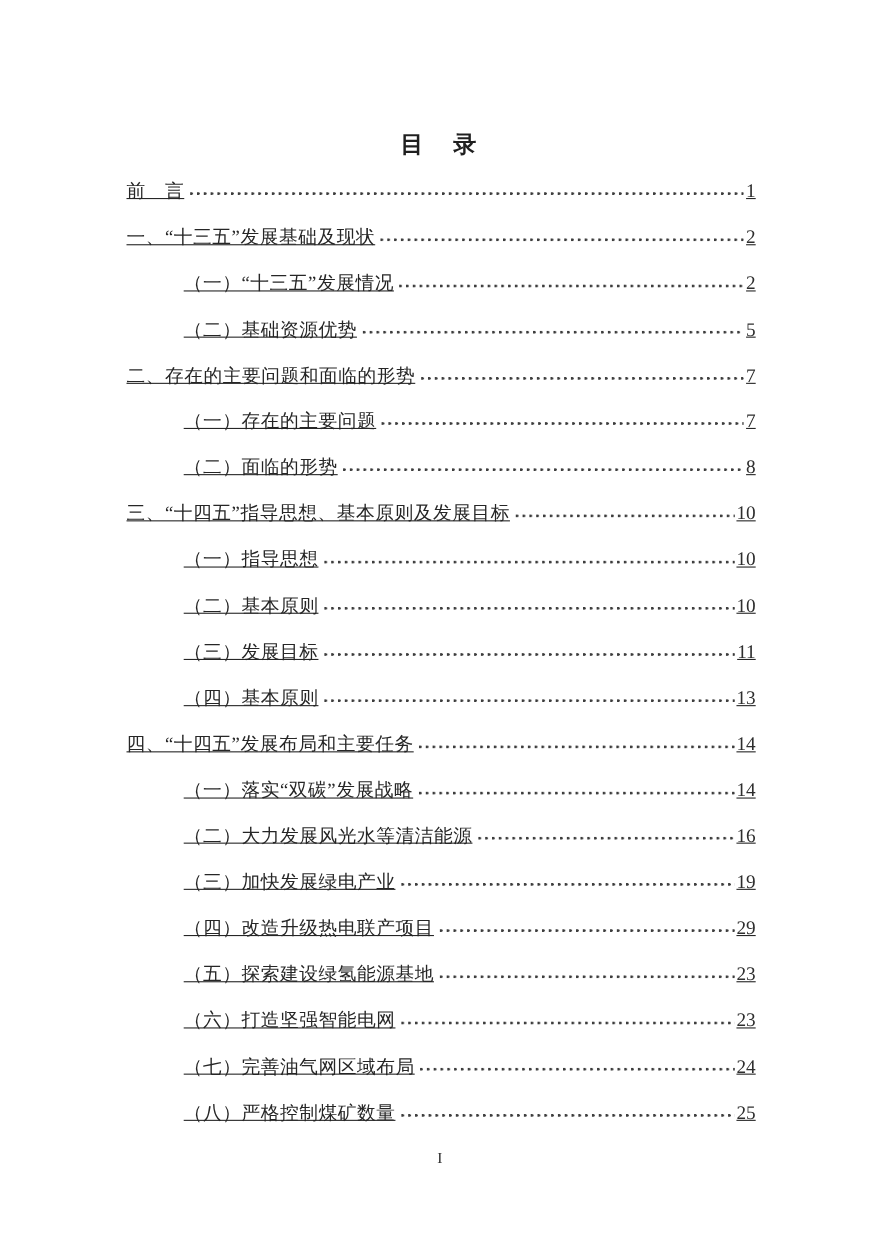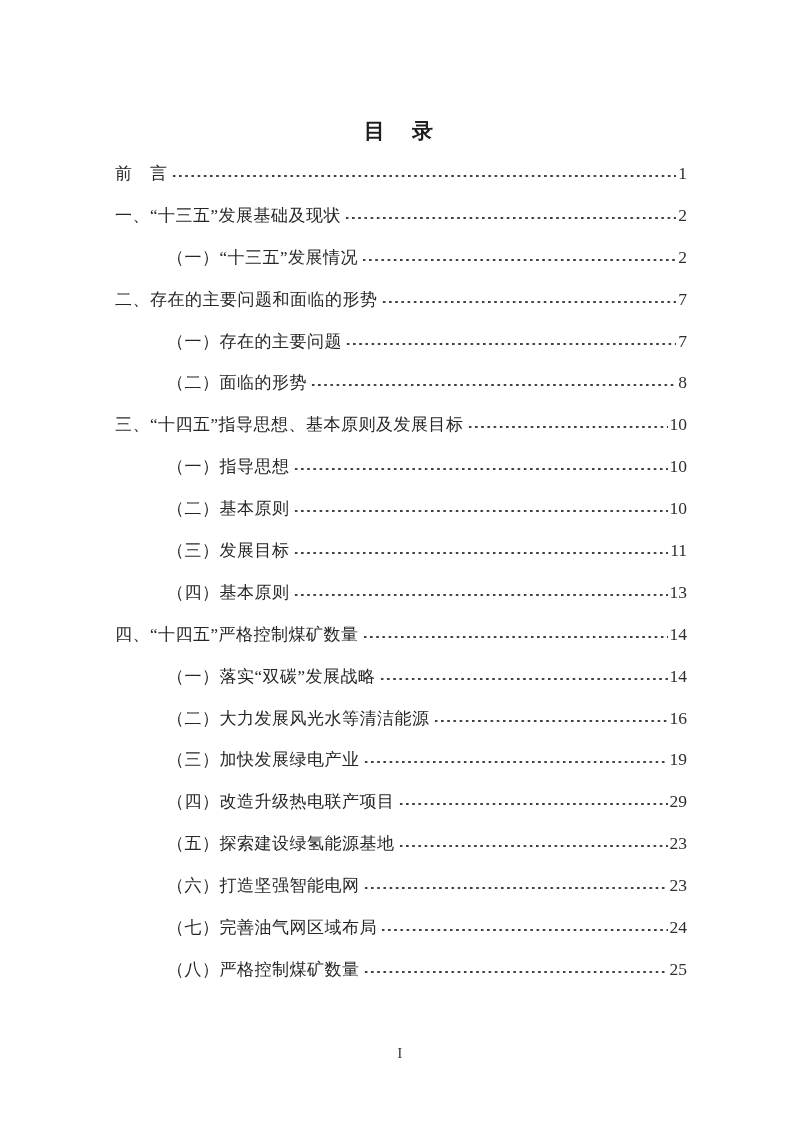--- a/index.html
+++ b/index.html
@@ -24,20 +24,21 @@
     padding-top: 117px;
     text-align: center;
     font-size: 21px;
     font-weight: 700;
     letter-spacing: 3px;
     line-height: 29px;
     color: #1f1f1f;
   }
   .toc {
     margin: 7px 113px 0 115px;
+    text-decoration: underline;
   }
   .toc-row {
     display: flex;
     align-items: baseline;
     height: 41.9px;
     line-height: 41.9px;
     font-size: 17px;
     white-space: nowrap;
     cursor: pointer;
   }
@@ -94,20 +95,25 @@
       <div class="toc-row level-1">
       <span class="toc-label">一、“十三五”发展基础及现状</span>
       <span class="leader"></span>
       <span class="toc-page-num">2</span>
     </div>
       <div class="toc-row level-2">
       <span class="toc-label">（一）“十三五”发展情况</span>
       <span class="leader"></span>
       <span class="toc-page-num">2</span>
     </div>
+      <div class="toc-row level-2">
+      <span class="toc-label">（二）基础资源优势</span>
+      <span class="leader"></span>
+      <span class="toc-page-num">5</span>
+    </div>
       <div class="toc-row level-1">
       <span class="toc-label">二、存在的主要问题和面临的形势</span>
       <span class="leader"></span>
       <span class="toc-page-num">7</span>
     </div>
       <div class="toc-row level-2">
       <span class="toc-label">（一）存在的主要问题</span>
       <span class="leader"></span>
       <span class="toc-page-num">7</span>
     </div>
@@ -135,21 +141,21 @@
       <span class="toc-label">（三）发展目标</span>
       <span class="leader"></span>
       <span class="toc-page-num">11</span>
     </div>
       <div class="toc-row level-2">
       <span class="toc-label">（四）基本原则</span>
       <span class="leader"></span>
       <span class="toc-page-num">13</span>
     </div>
       <div class="toc-row level-1">
-      <span class="toc-label">四、“十四五”严格控制煤矿数量</span>
+      <span class="toc-label">四、“十四五”发展布局和主要任务</span>
       <span class="leader"></span>
       <span class="toc-page-num">14</span>
     </div>
       <div class="toc-row level-2">
       <span class="toc-label">（一）落实“双碳”发展战略</span>
       <span class="leader"></span>
       <span class="toc-page-num">14</span>
     </div>
       <div class="toc-row level-2">
       <span class="toc-label">（二）大力发展风光水等清洁能源</span>

